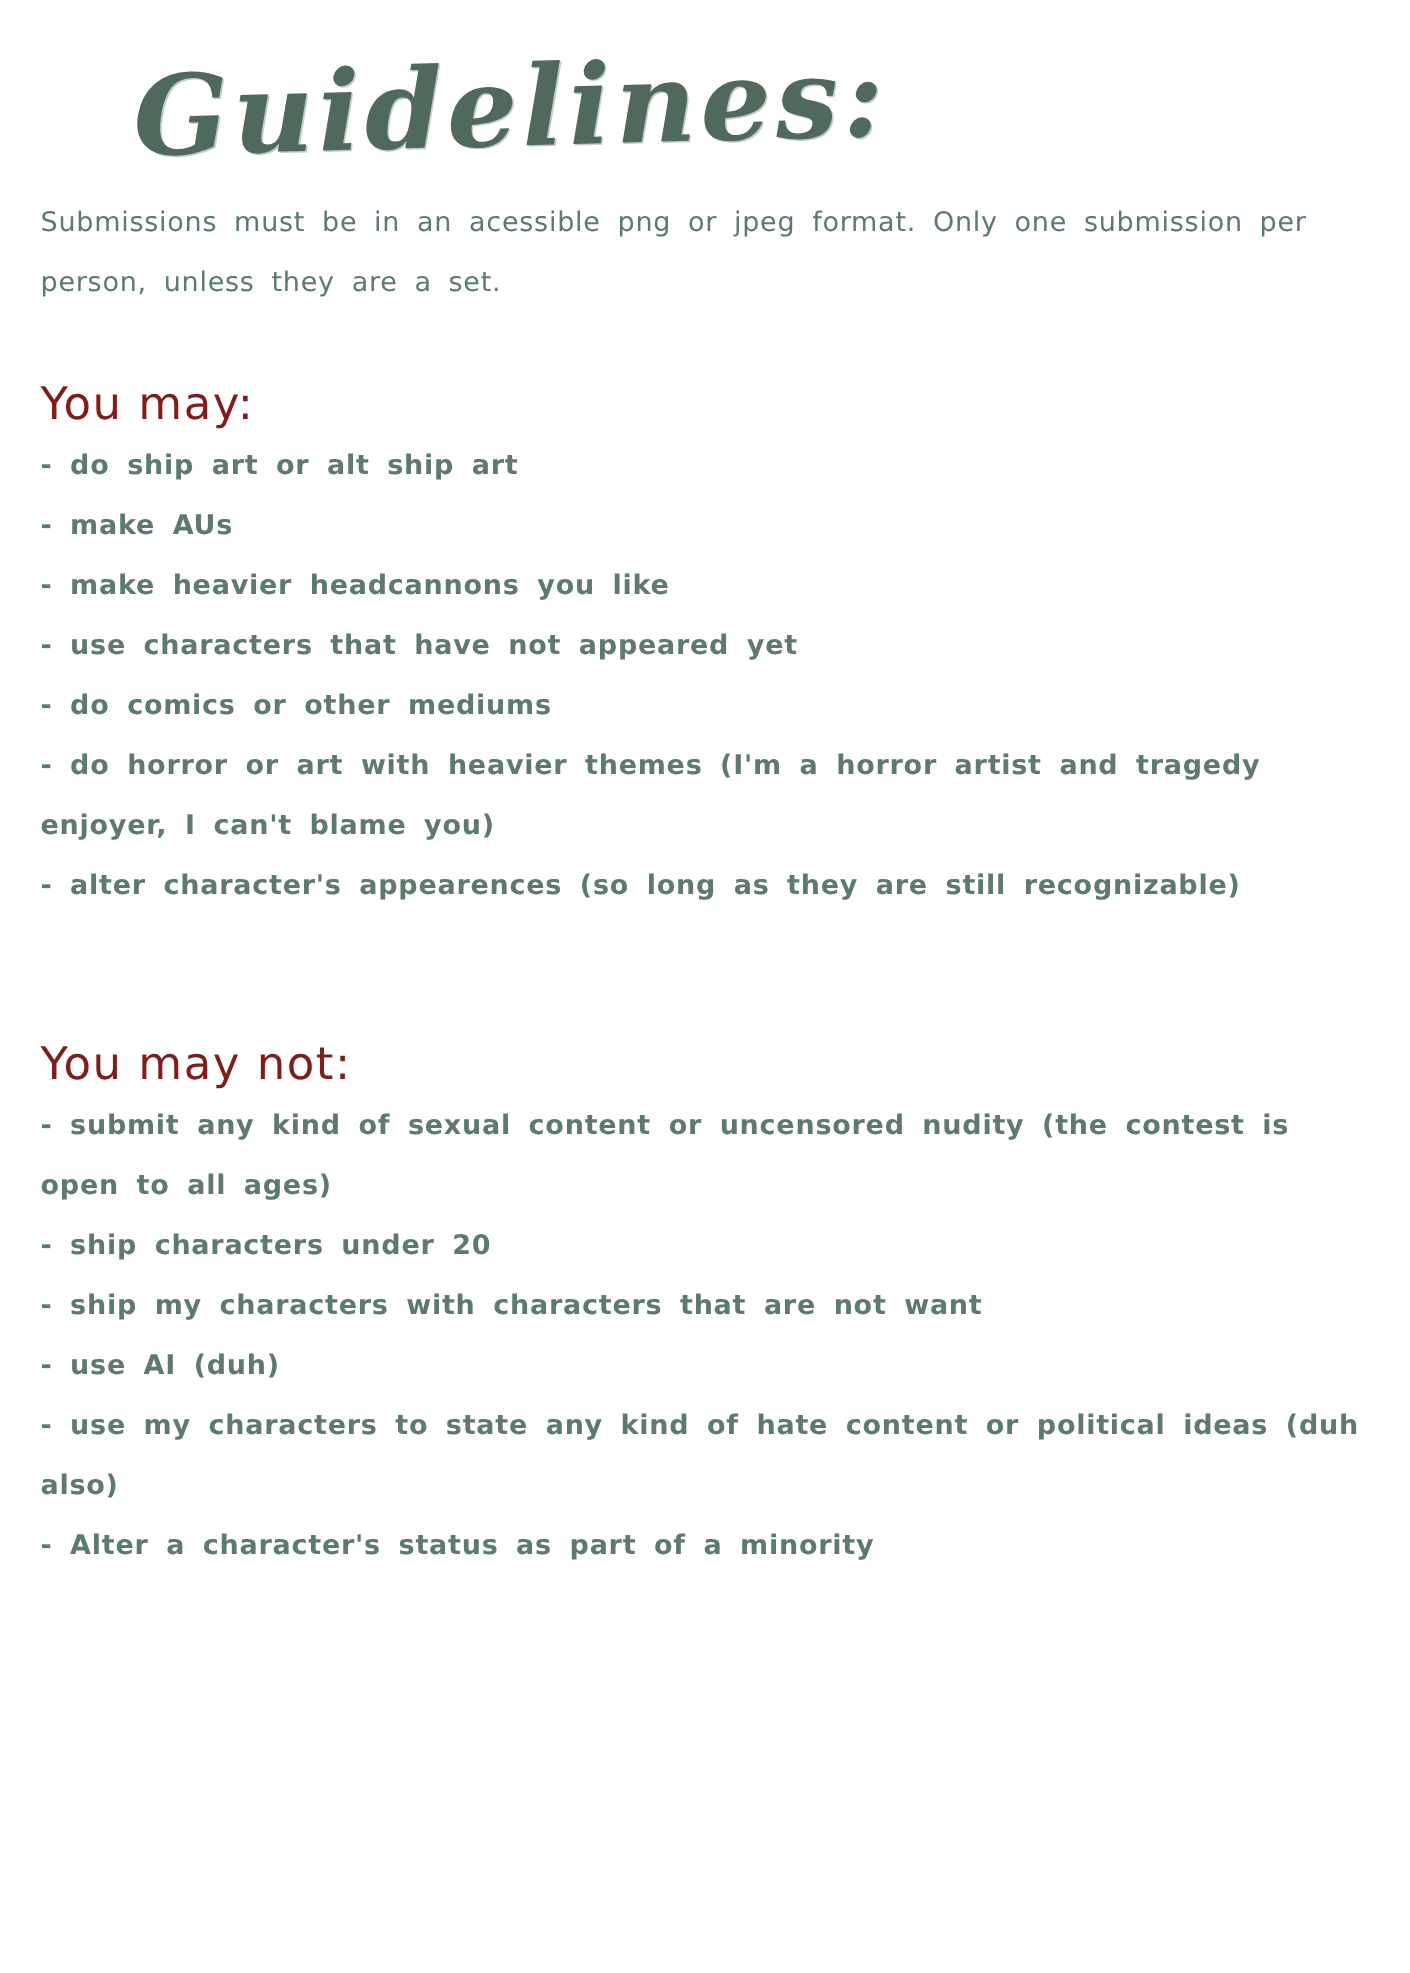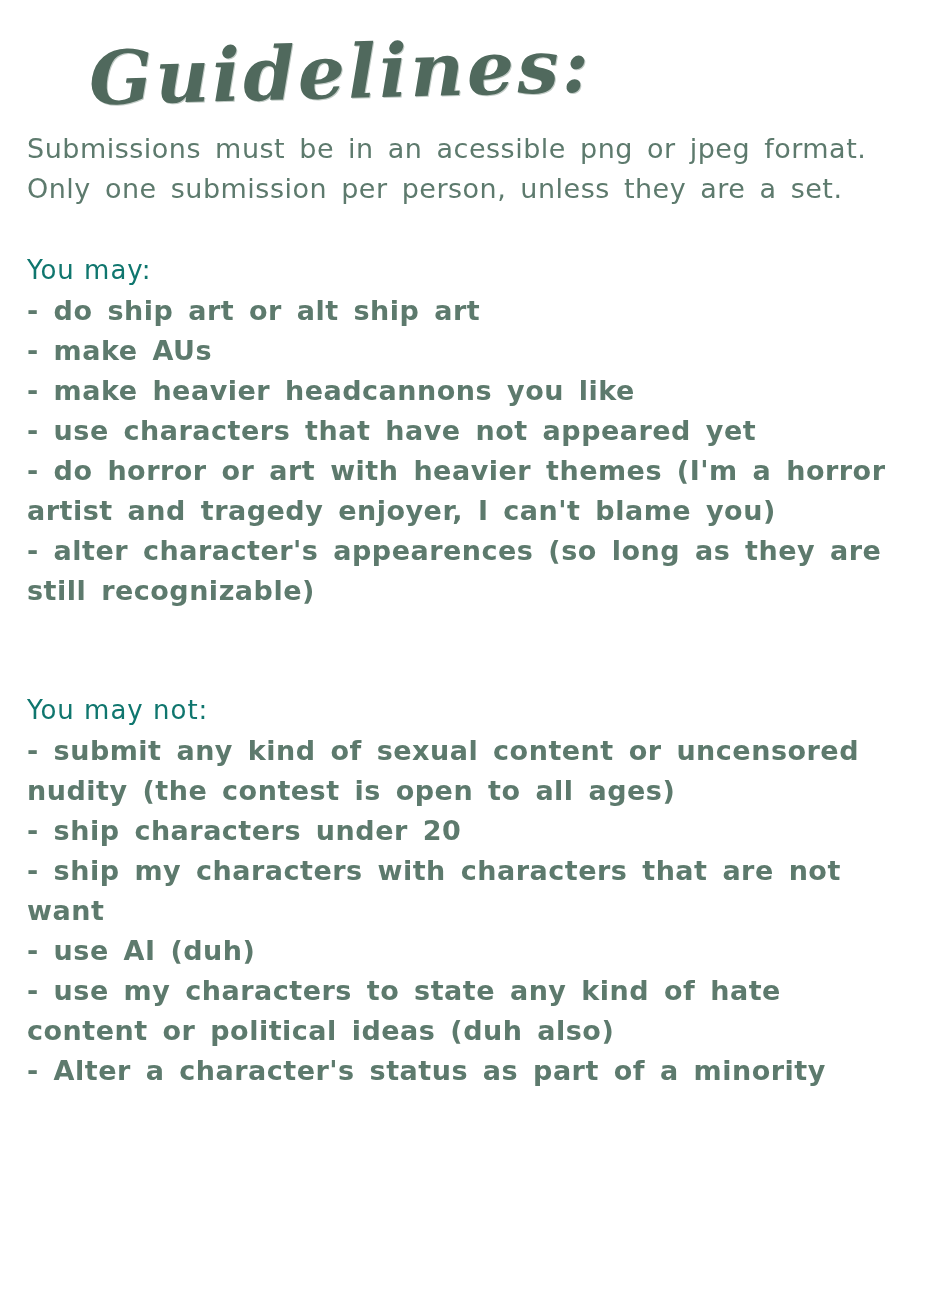--- a/index.html
+++ b/index.html
@@ -25,40 +25,40 @@
     font-weight: bold;
     font-size: 74px;
     line-height: 1.15;
     letter-spacing: 3px;
     color: #50695d;
     transform: rotate(-1.5deg);
     text-shadow: 1px 1px 0 rgba(80,105,93,0.35);
   }
   .body-text {
     color: #5d7a6d;
-    font-size: 27px;
+    font-size: 18px;
     line-height: 40px;
     letter-spacing: 0.5px;
     word-spacing: 5px;
   }
   .intro {
     margin: 6px 0 0 0;
     max-width: 880px;
   }
   .section {
     margin-top: 40px;
   }
   .section.second {
     margin-top: 78px;
   }
   .section-heading {
-    font-size: 26px;
+    font-size: 30px;
     line-height: 42px;
     letter-spacing: 1px;
-    color: #0f766e;
+    color: #7f1d1d;
   }
   .list {
     margin: 0;
     padding: 0;
     font-weight: bold;
   }
   .list-item {
     max-width: 895px;
   }
 </style>
@@ -71,20 +71,21 @@
 
   <p class="intro body-text">Submissions must be in an acessible png or jpeg format. Only one submission per person, unless they are a set.</p>
 
   <div class="section">
     <div class="section-heading">You may:</div>
     <div class="list body-text">
         <div class="list-item">- do ship art or alt ship art</div>
         <div class="list-item">- make AUs</div>
         <div class="list-item">- make heavier headcannons you like</div>
         <div class="list-item">- use characters that have not appeared yet</div>
+        <div class="list-item">- do comics or other mediums</div>
         <div class="list-item">- do horror or art with heavier themes (I'm a horror artist and tragedy enjoyer, I can't blame you)</div>
         <div class="list-item">- alter character's appearences (so long as they are still recognizable)</div>
       </div>
   </div>
 
   <div class="section second">
     <div class="section-heading">You may not:</div>
     <div class="list body-text">
         <div class="list-item">- submit any kind of sexual content or uncensored nudity (the contest is open to all ages)</div>
         <div class="list-item">- ship characters under 20</div>

